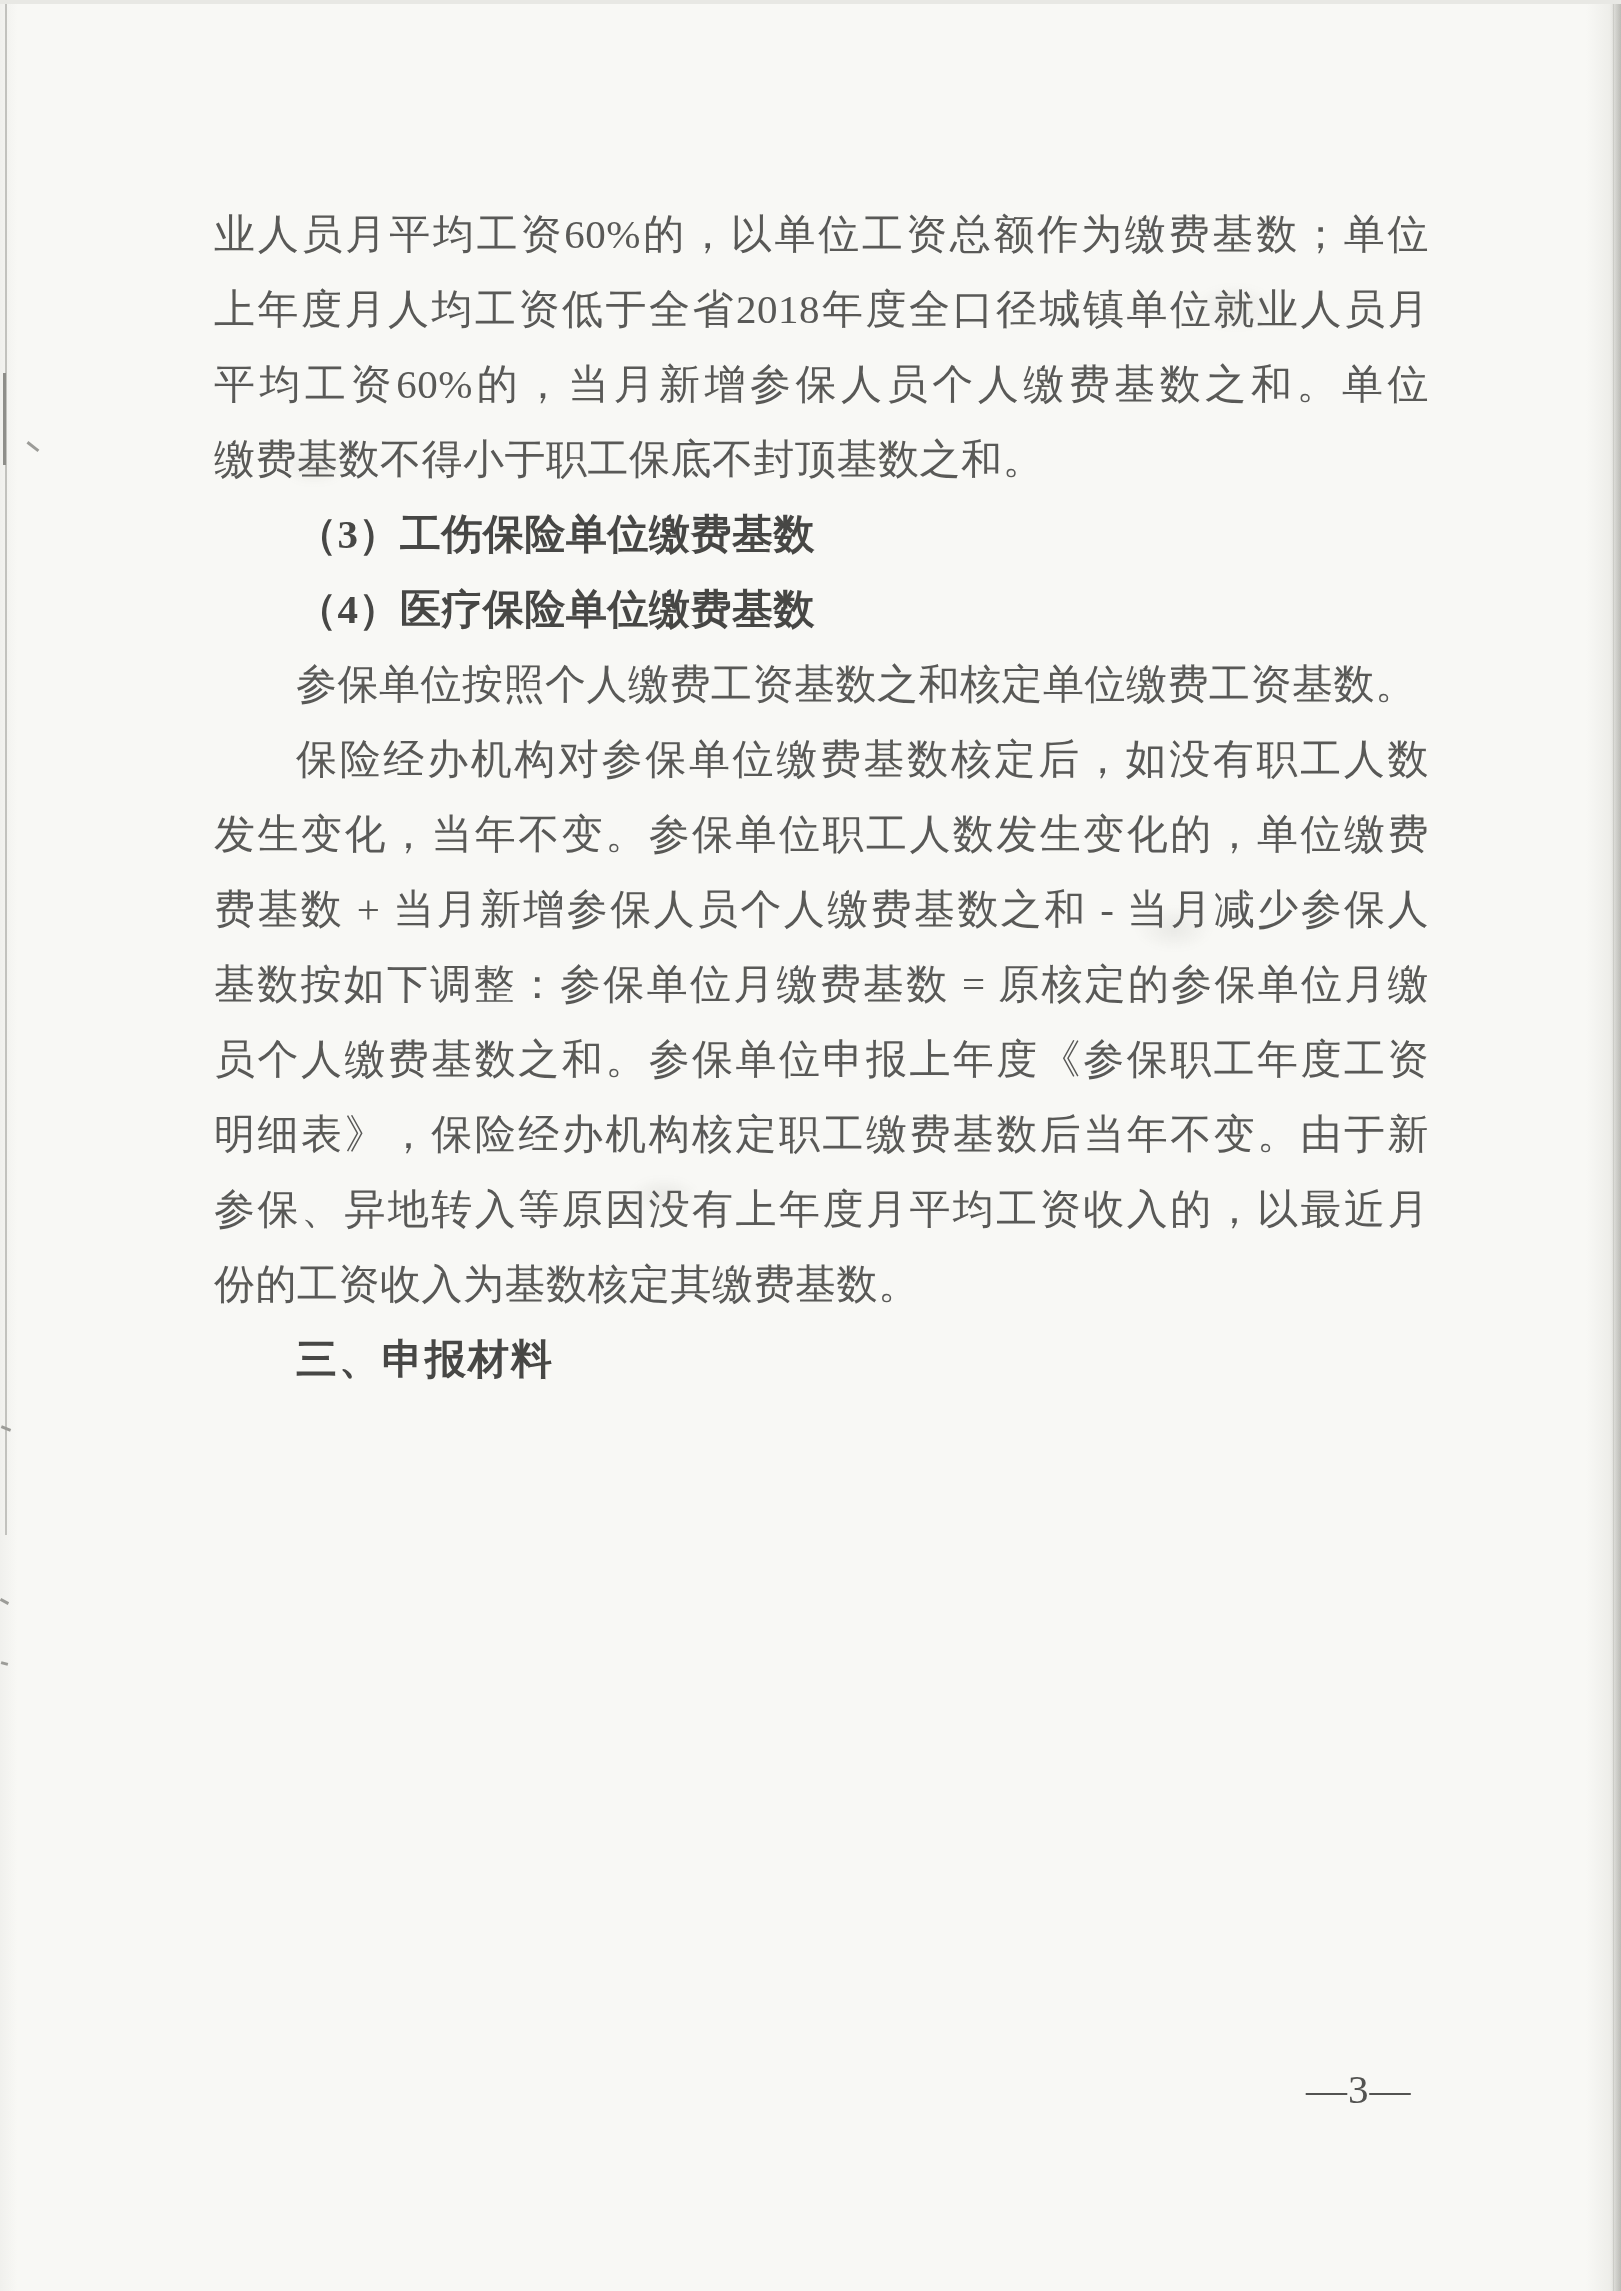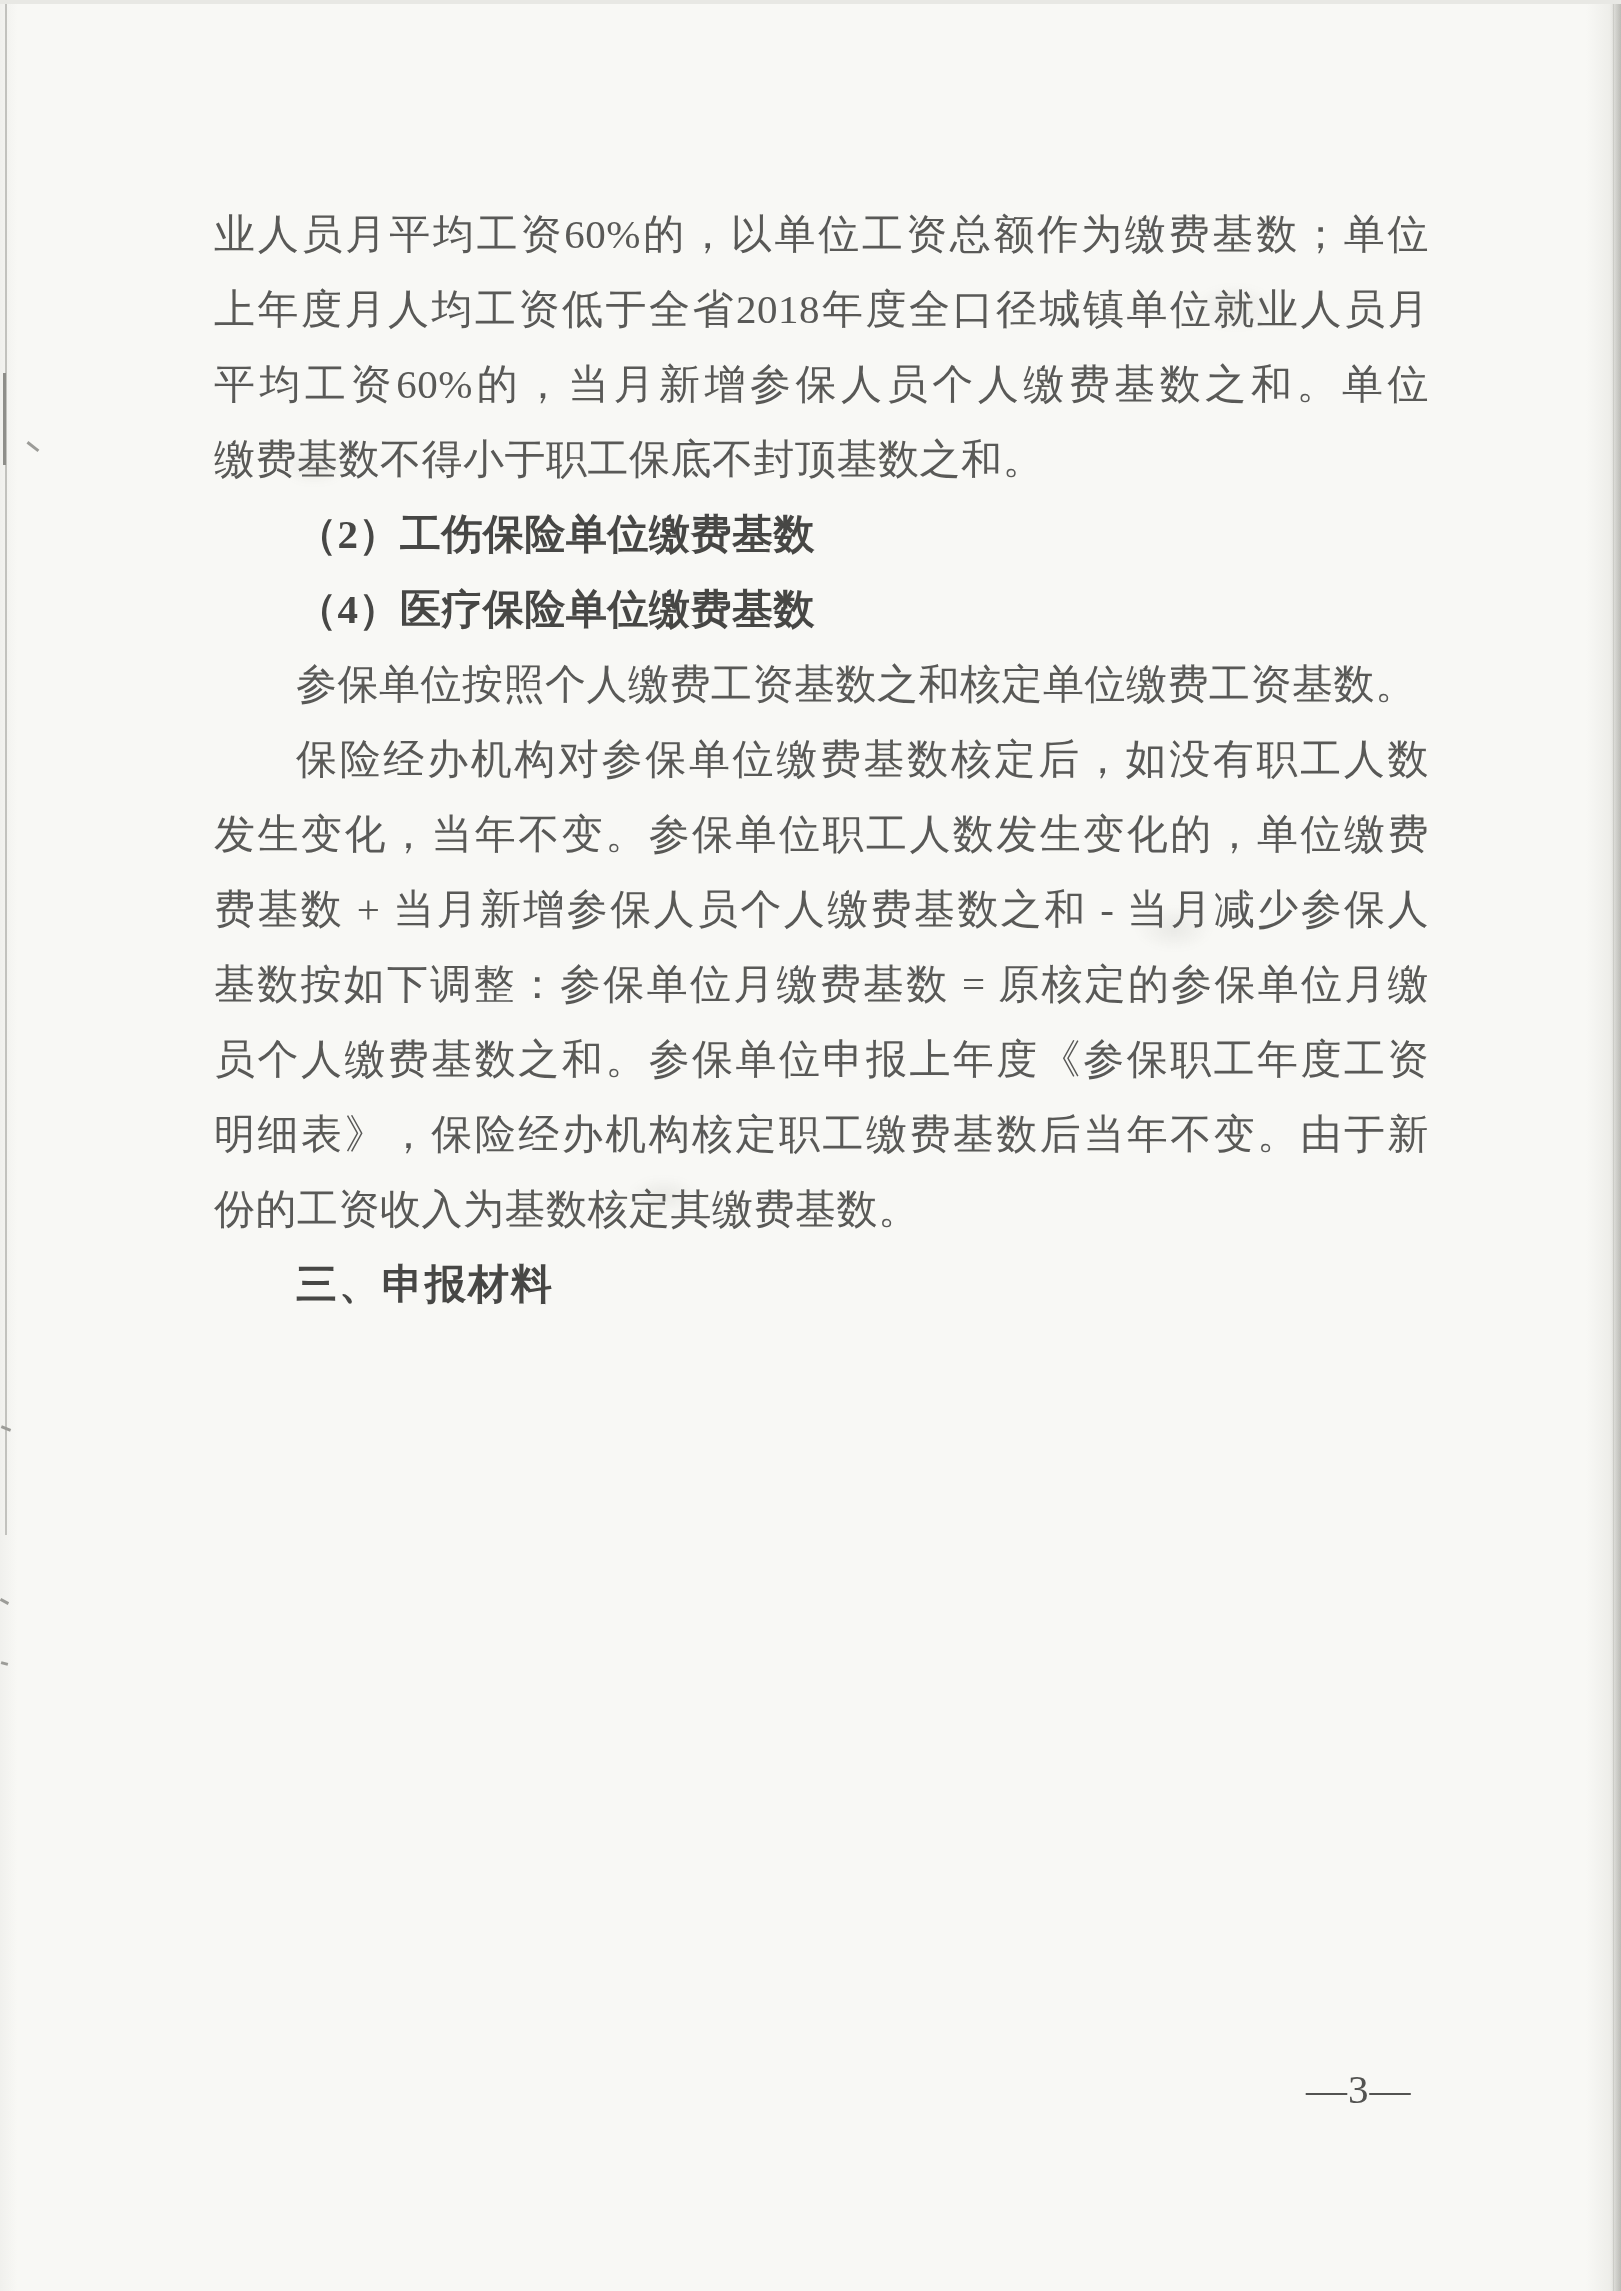--- a/index.html
+++ b/index.html
@@ -114,35 +114,36 @@
   <div class="bleed bleed-4"></div>
 
   <main class="doc">
       <div class="block paragraph">
         <div class="line fill">业人员月平均工资60%的，以单位工资总额作为缴费基数；单位</div>
         <div class="line fill">上年度月人均工资低于全省2018年度全口径城镇单位就业人员月</div>
         <div class="line fill">平均工资60%的，当月新增参保人员个人缴费基数之和。单位</div>
         <div class="line">缴费基数不得小于职工保底不封顶基数之和。</div>
       </div>
       <div class="block heading level-2">
-        <div class="line indent">（2）工伤保险单位缴费基数</div>
+        <div class="line indent">（3）工伤保险单位缴费基数</div>
       </div>
       <div class="block heading level-2">
         <div class="line indent">（4）医疗保险单位缴费基数</div>
       </div>
       <div class="block paragraph">
         <div class="line indent">参保单位按照个人缴费工资基数之和核定单位缴费工资基数。</div>
       </div>
       <div class="block paragraph">
         <div class="line fill indent">保险经办机构对参保单位缴费基数核定后，如没有职工人数</div>
         <div class="line fill">发生变化，当年不变。参保单位职工人数发生变化的，单位缴费</div>
         <div class="line fill">费基数 + 当月新增参保人员个人缴费基数之和 - 当月减少参保人</div>
         <div class="line fill">基数按如下调整：参保单位月缴费基数 = 原核定的参保单位月缴</div>
         <div class="line fill">员个人缴费基数之和。参保单位申报上年度《参保职工年度工资</div>
         <div class="line fill">明细表》，保险经办机构核定职工缴费基数后当年不变。由于新</div>
+        <div class="line fill">参保、异地转入等原因没有上年度月平均工资收入的，以最近月</div>
         <div class="line">份的工资收入为基数核定其缴费基数。</div>
       </div>
       <div class="block heading level-1">
         <div class="line indent">三、申报材料</div>
       </div>
     </main>
 
   <div class="page-num">—3—</div>
 
 </div>

